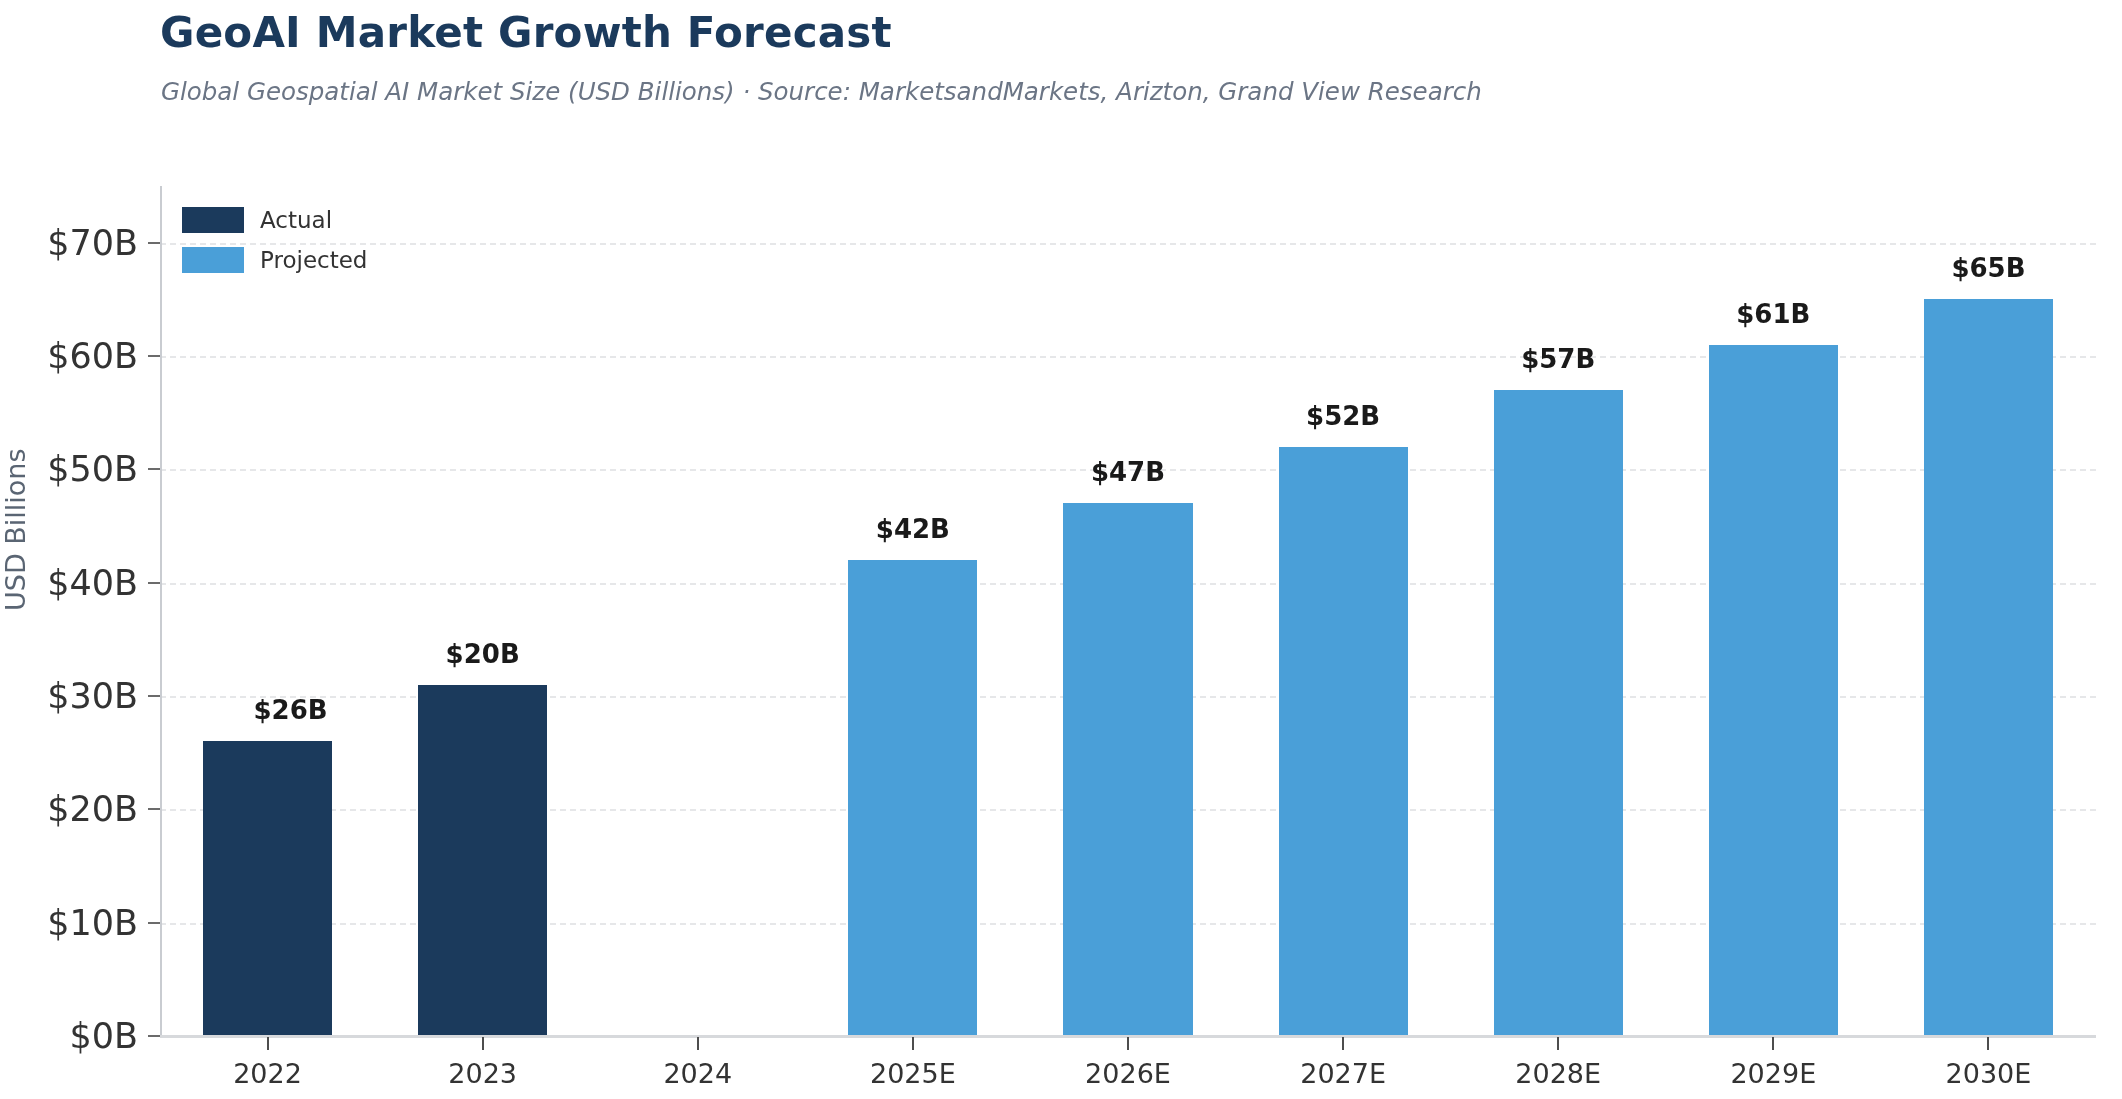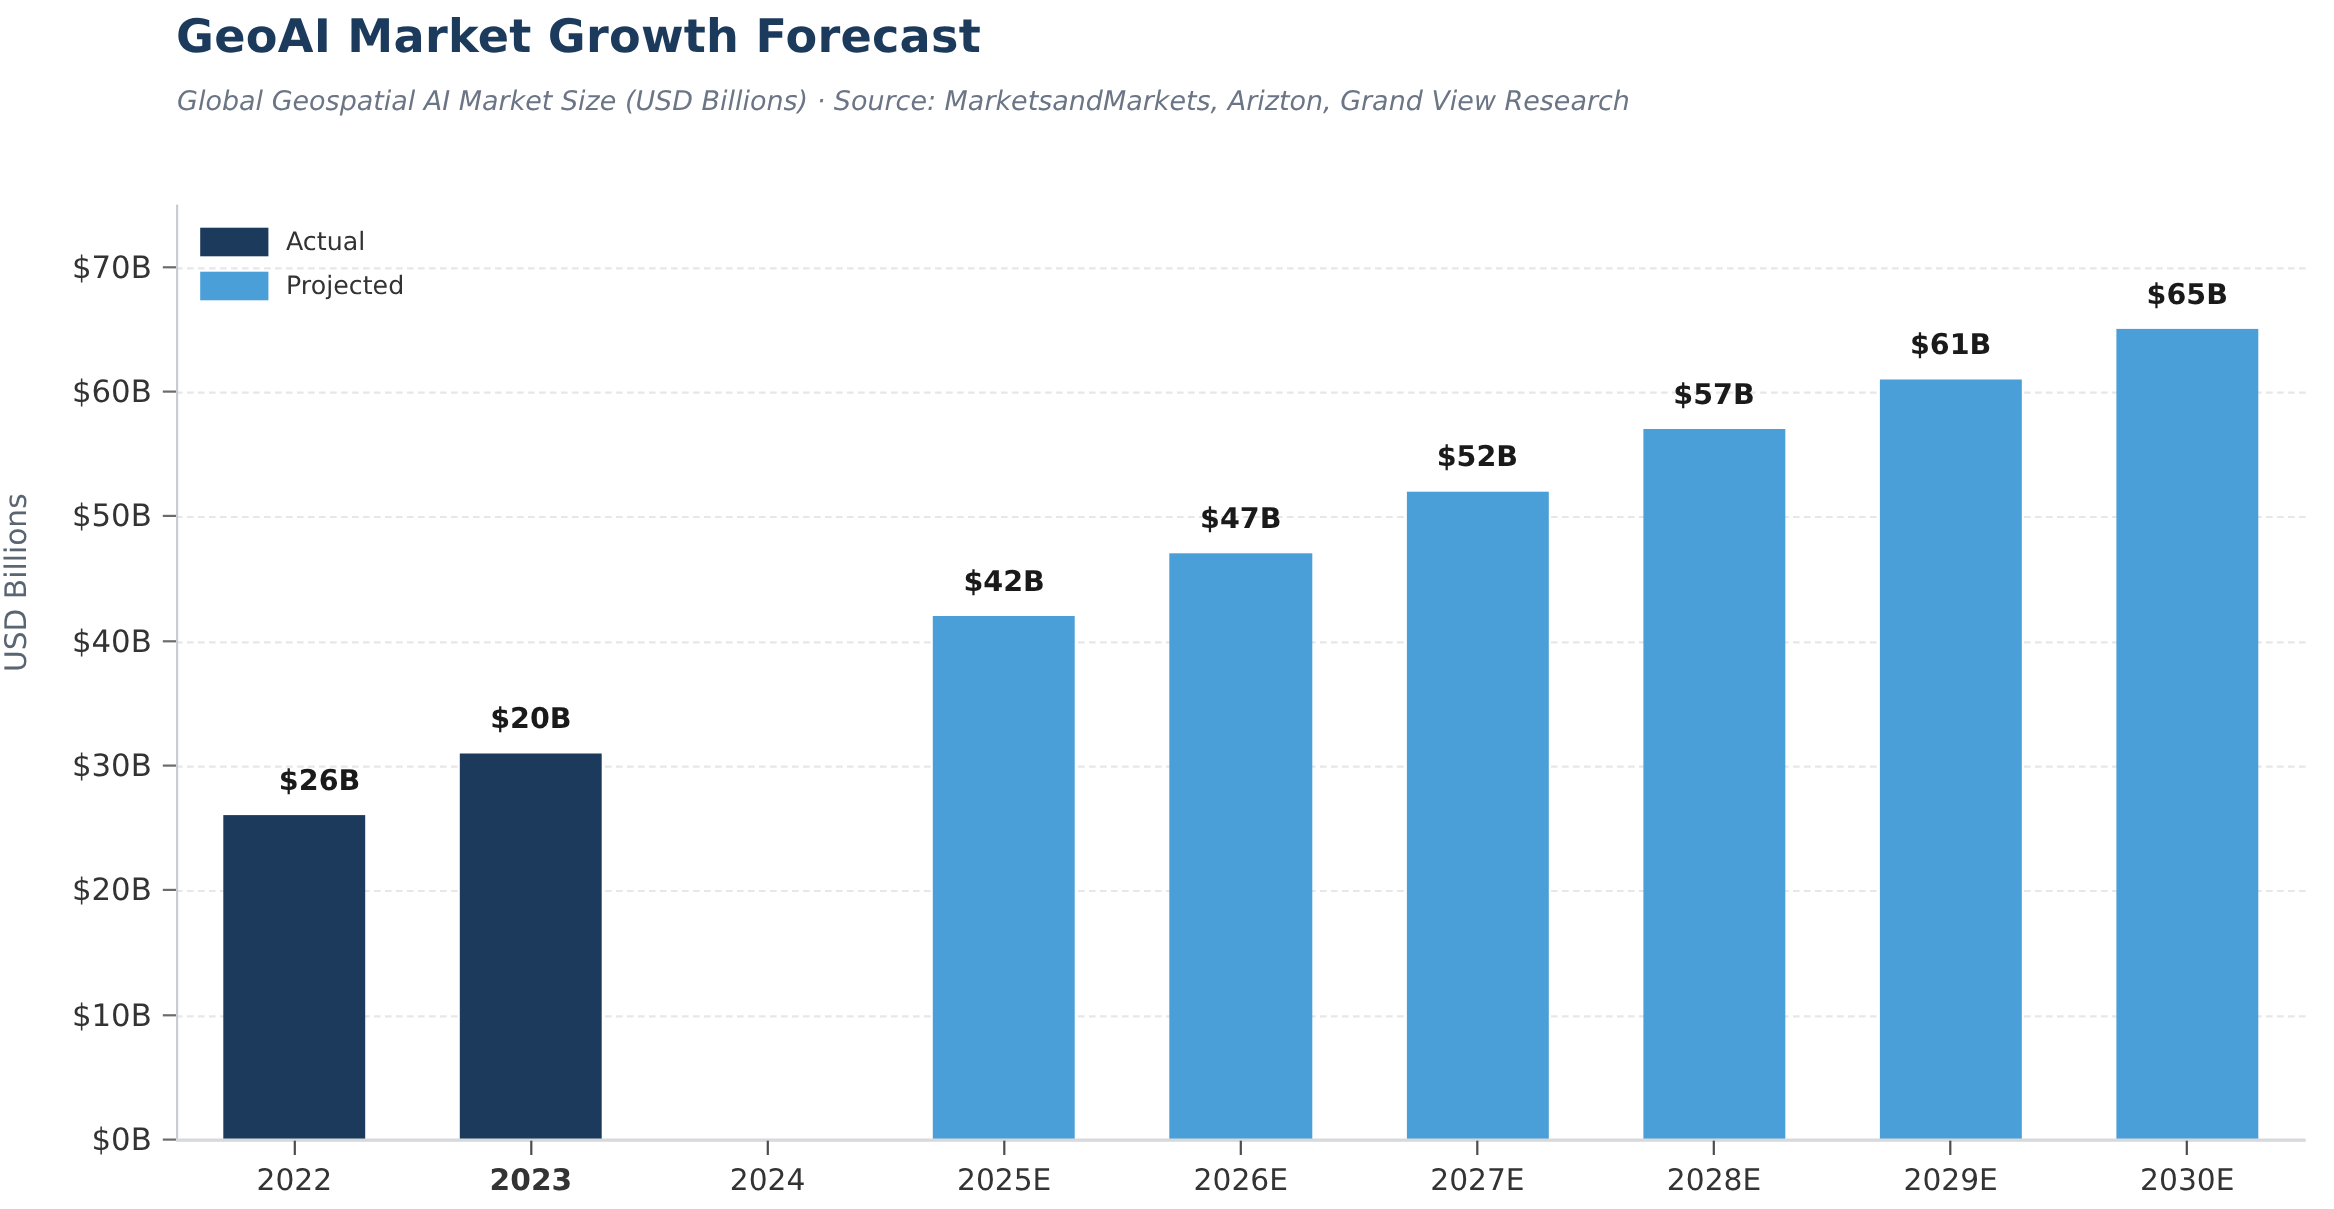--- a/index.html
+++ b/index.html
@@ -112,21 +112,21 @@
     position: absolute;
     left: 148px;
     width: 12px;
     height: 2px;
     background: #6b6b6b;
   }
   .y-tick-label {
     position: absolute;
     right: 2096px;
     text-align: right;
-    font-size: 28px;
+    font-size: 35px;
     color: #333333;
     white-space: nowrap;
     transform: translateY(-50%);
   }
   .x-tick-mark {
     position: absolute;
     top: 1037px;
     width: 2px;
     height: 13px;
     background: #4d4d4d;
@@ -252,21 +252,21 @@
       <div class="y-tick-label" style="top: 469.333px; width: 110px; left: 28px; right: auto;">$50B</div>
       <div class="y-tick-mark" style="top: 355px;"></div>
       <div class="y-tick-label" style="top: 356px; width: 110px; left: 28px; right: auto;">$60B</div>
       <div class="y-tick-mark" style="top: 241.667px;"></div>
       <div class="y-tick-label" style="top: 242.667px; width: 110px; left: 28px; right: auto;">$70B</div>
     </div>
   <div id="x-ticks">
       <div class="x-tick-mark" style="left: 266.556px;"></div>
       <div class="x-tick-label" style="left: 267.556px;">2022</div>
       <div class="x-tick-mark" style="left: 481.667px;"></div>
-      <div class="x-tick-label" style="left: 482.667px; font-weight: bold;">2023</div>
+      <div class="x-tick-label" style="left: 482.667px;">2023</div>
       <div class="x-tick-mark" style="left: 696.778px;"></div>
       <div class="x-tick-label" style="left: 697.778px;">2024</div>
       <div class="x-tick-mark" style="left: 911.889px;"></div>
       <div class="x-tick-label" style="left: 912.889px;">2025E</div>
       <div class="x-tick-mark" style="left: 1127px;"></div>
       <div class="x-tick-label" style="left: 1128px;">2026E</div>
       <div class="x-tick-mark" style="left: 1342.11px;"></div>
       <div class="x-tick-label" style="left: 1343.11px;">2027E</div>
       <div class="x-tick-mark" style="left: 1557.22px;"></div>
       <div class="x-tick-label" style="left: 1558.22px;">2028E</div>

